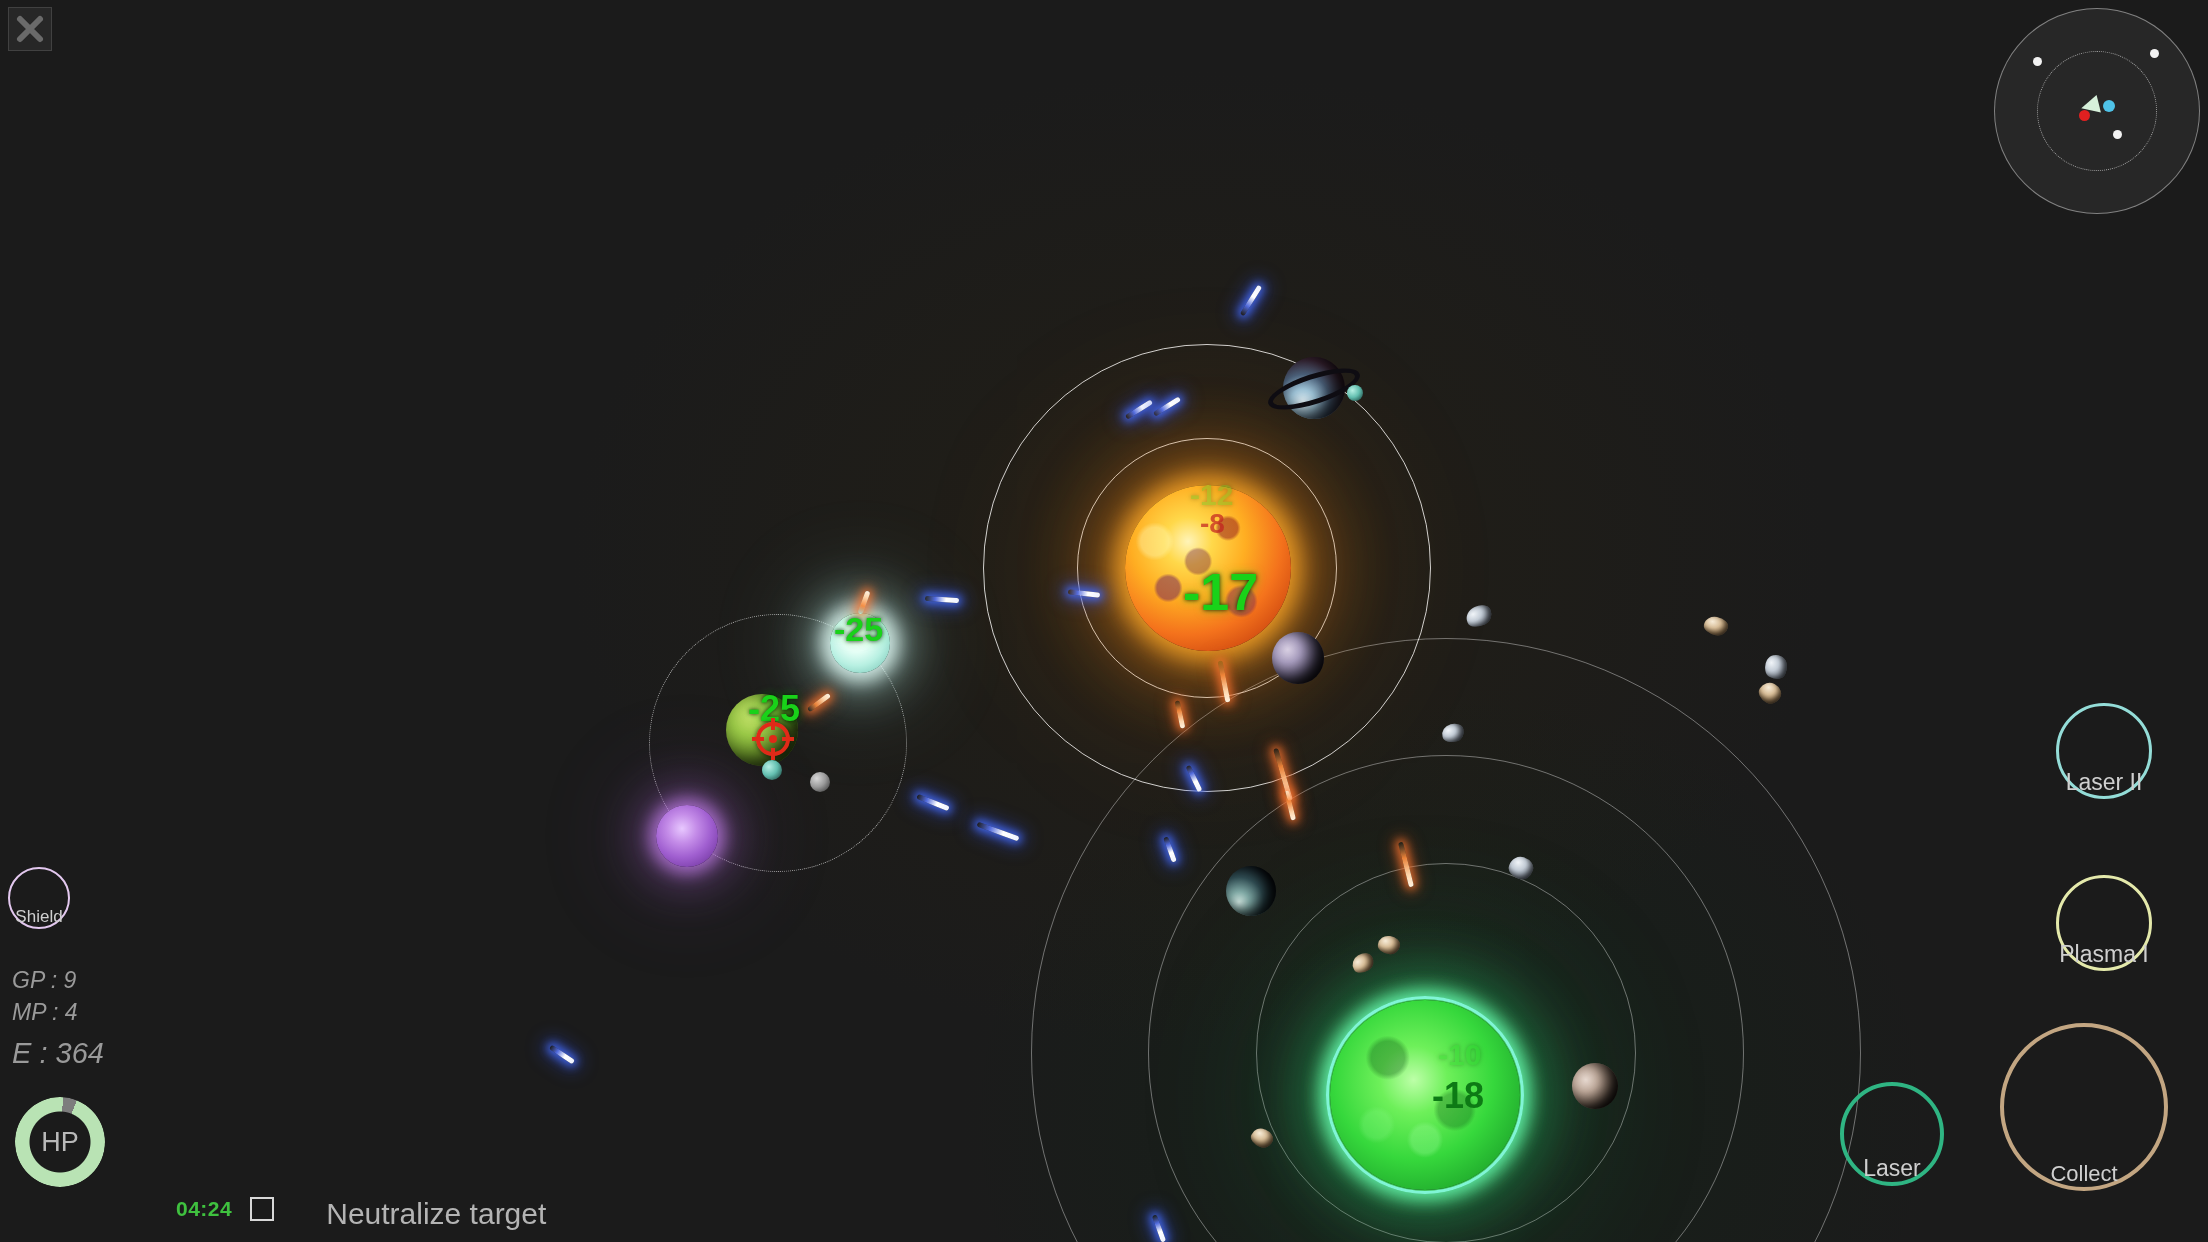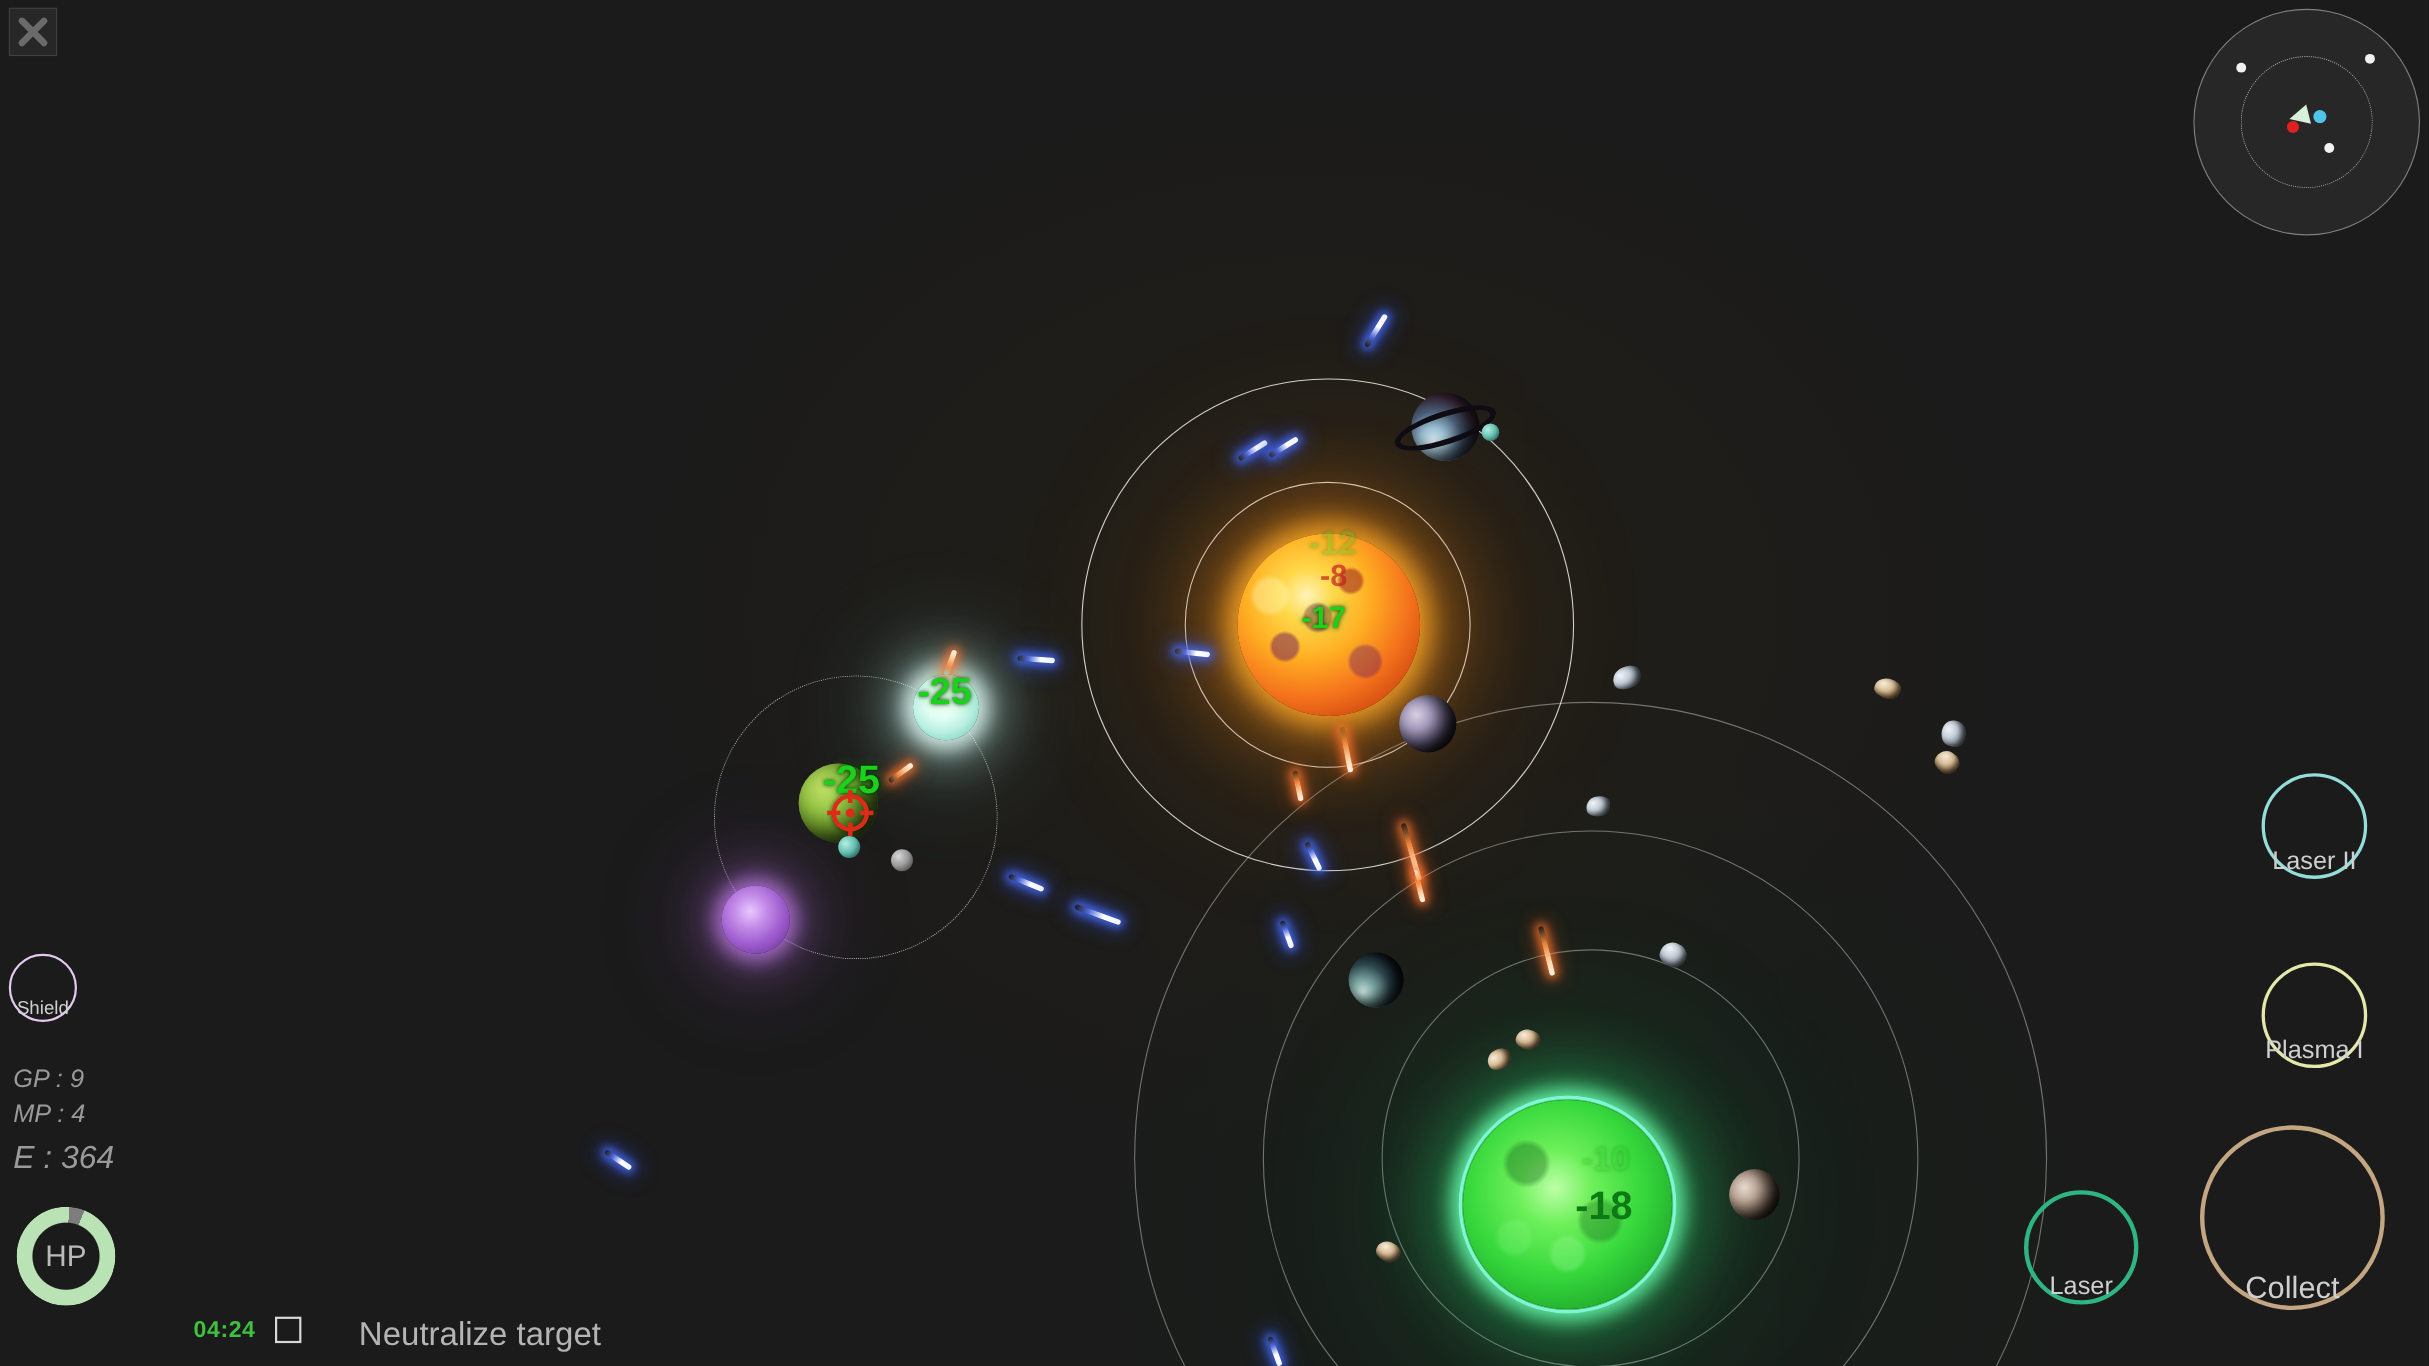--- a/index.html
+++ b/index.html
@@ -265,21 +265,21 @@
   #plasma-button {
     left: 1840px; top: 1082px;
     width: 104px; height: 104px;
     border: 4px solid #2fb583;
     font-size: 23px;
   }
   #collect-button {
     left: 2000px; top: 1023px;
     width: 168px; height: 168px;
     border: 4px solid #c3a682;
-    font-size: 28px;
+    font-size: 22px;
   }
 
   #stats { position:absolute; left: 12px; top: 968px; line-height: 1.05; }
   #stats .line { color:#9a9a9a;font-style:italic; }
   #stats .gp, #stats .mp { font-size: 23px; margin-bottom: 8px; }
   #stats .e  { font-size: 29px; margin-top: 14px; }
 
   #hp-gauge {
     position:absolute; left: 15px; top: 1097px;
     width: 90px; height: 90px; border-radius: 50%;
@@ -380,21 +380,21 @@
   <div class="laser-orange" style="left:1203px; top:679px; width:42px; transform:rotate(79deg);"></div>
   <div class="laser-orange" style="left:1256px; top:772px; width:54px; transform:rotate(74deg);"></div>
   <div class="laser-orange" style="left:1383px; top:862px; width:46px; transform:rotate(76deg);"></div>
   <div class="laser-orange" style="left:1275px; top:803px; width:30px; transform:rotate(76deg);"></div>
   <div class="laser-orange" style="left:1166px; top:712px; width:28px; transform:rotate(78deg);"></div>
   <div class="laser-orange" style="left:806px;  top:700px; width:26px; transform:rotate(-36deg);"></div>
   <div class="laser-orange" style="left:852px;  top:600px; width:24px; transform:rotate(-70deg);"></div>
 
   <div class="dmg fade" style="left:1190px; top:478px; font-size:30px;">-12</div>
   <div class="dmg red" style="left:1200px; top:508px; font-size:28px;">-8</div>
-  <div class="dmg bright" style="left:1183px; top:546px; font-size:28px;">-17</div>
+  <div class="dmg bright" style="left:1183px; top:562px; font-size:52px;">-17</div>
 
   <div class="dmg fade" style="left:1438px; top:1038px; font-size:30px;">-10</div>
   <div class="dmg dark" style="left:1432px; top:1075px; font-size:36px;">-18</div>
 
   <div class="dmg bright" style="left:834px; top:610px; font-size:34px;">-25</div>
   <div class="dmg bright" style="left:748px; top:688px; font-size:36px;">-25</div>
 
   <div class="crosshair" style="left:756px; top:722px;">
     <i class="t"></i>
       <i class="b"></i>

